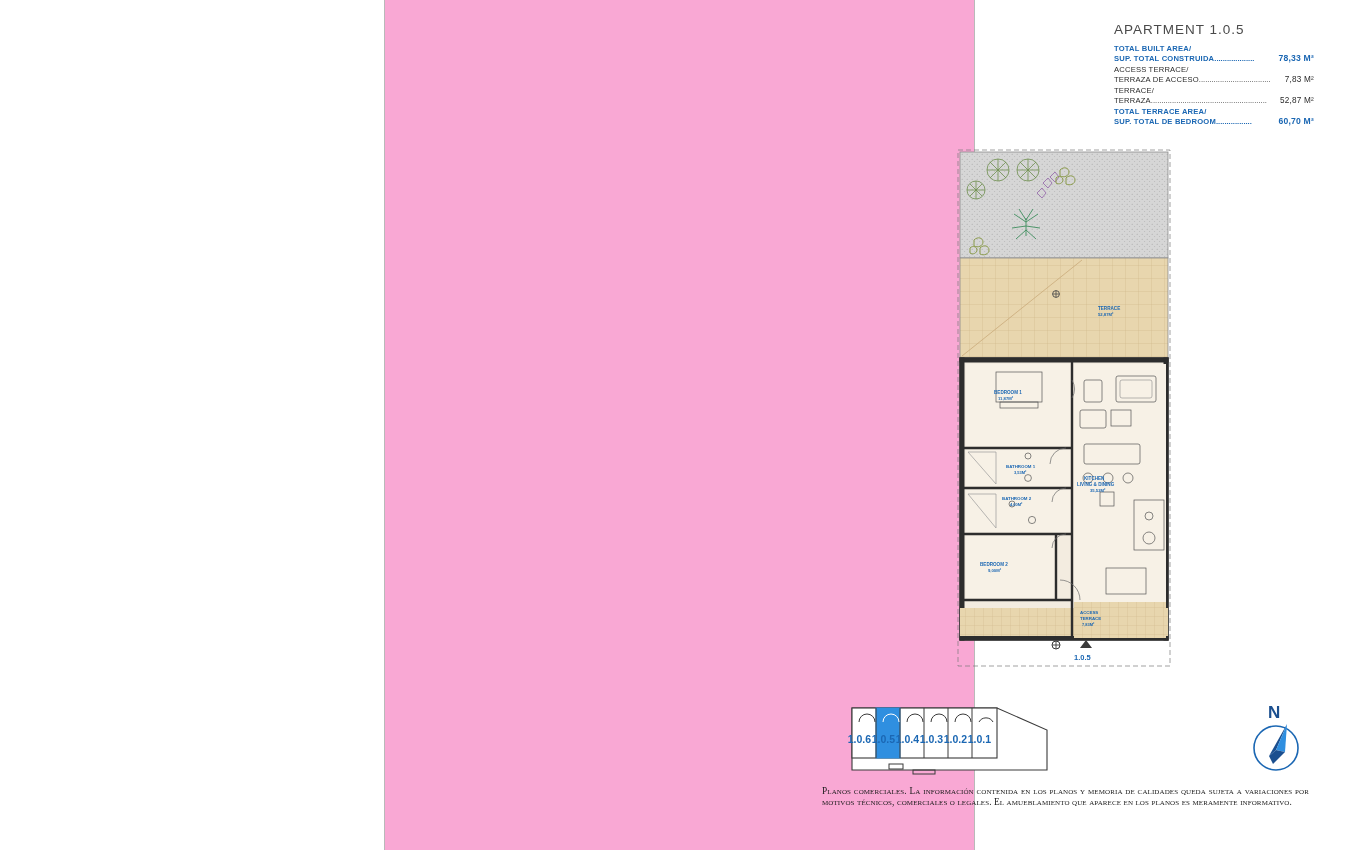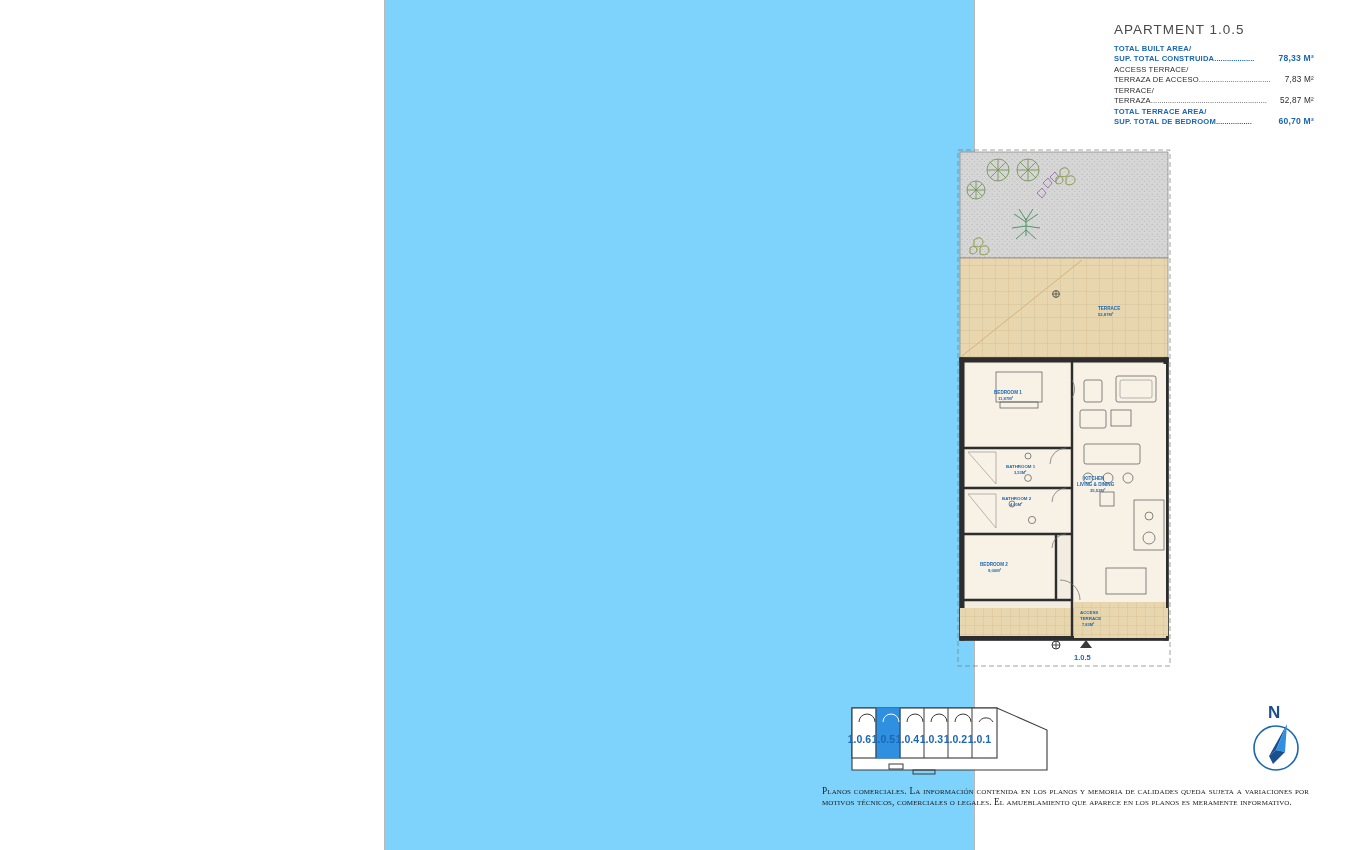--- a/index.html
+++ b/index.html
@@ -1,17 +1,17 @@
 <!DOCTYPE html>
 <html><head>
 <meta charset="utf-8">
 <style>
   html,body{margin:0;padding:0;background:#ffffff;}
   body{width:1360px;height:850px;position:relative;font-family:"Liberation Sans",sans-serif;overflow:hidden;}
-  .sheet{position:absolute;left:384px;top:0px;width:589px;height:850px;background:#7dd3fc;border-left:1px solid #b9b9b9;border-right:1px solid #b9b9b9;}
+  .sheet{position:absolute;left:384px;top:0px;width:589px;height:850px;background:#f9a8d4;border-left:1px solid #b9b9b9;border-right:1px solid #b9b9b9;}
   .sheet-inner{position:absolute;left:0;top:0;width:100%;height:100%;}
 
   
   .titleblock{position:absolute;left:729px;top:22px;width:200px;}
   .apt-title{font-family:"Liberation Sans",sans-serif;font-size:13.5px;letter-spacing:1px;color:#4a4a4a;font-weight:400;}
   .specrow{position:relative;margin-top:2px;}
   .spec-lines{font-size:7.6px;line-height:9.5px;color:#2a2a2a;letter-spacing:.2px;}
   .spec-lines.blue{color:#1b67b3;font-weight:bold;}
   .spec-val{position:absolute;right:0;bottom:0px;font-size:8.2px;color:#2a2a2a;letter-spacing:.2px;}
   .spec-val.blue{color:#1b67b3;font-weight:bold;font-size:8.6px;text-align:center;}

